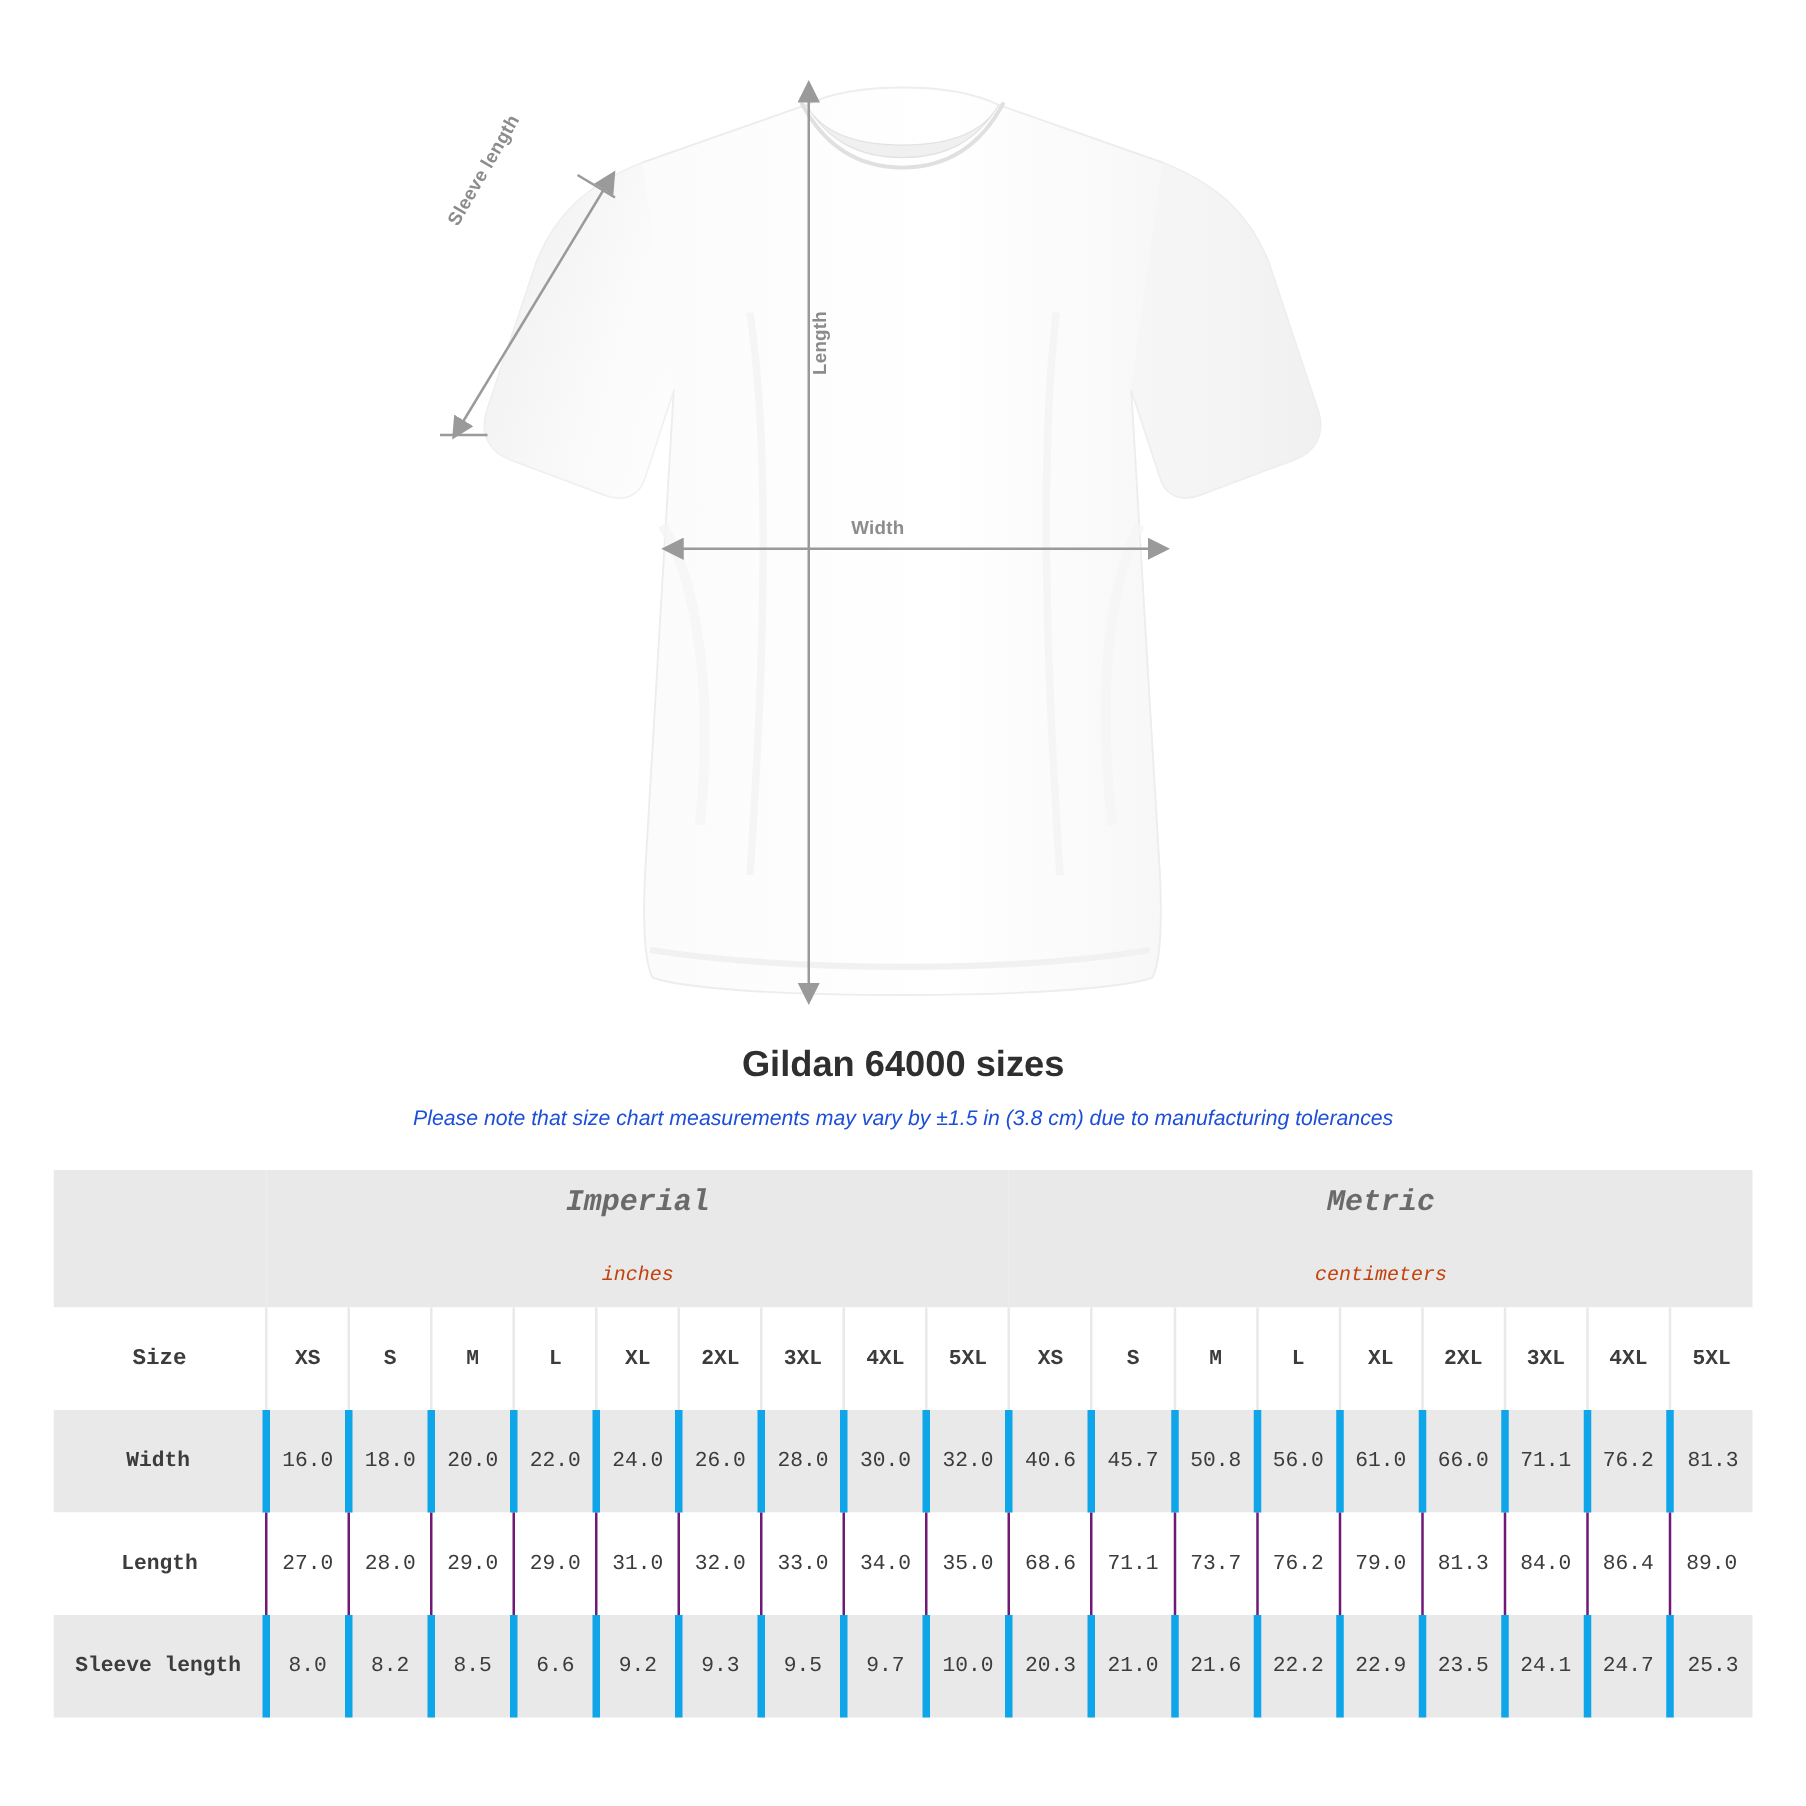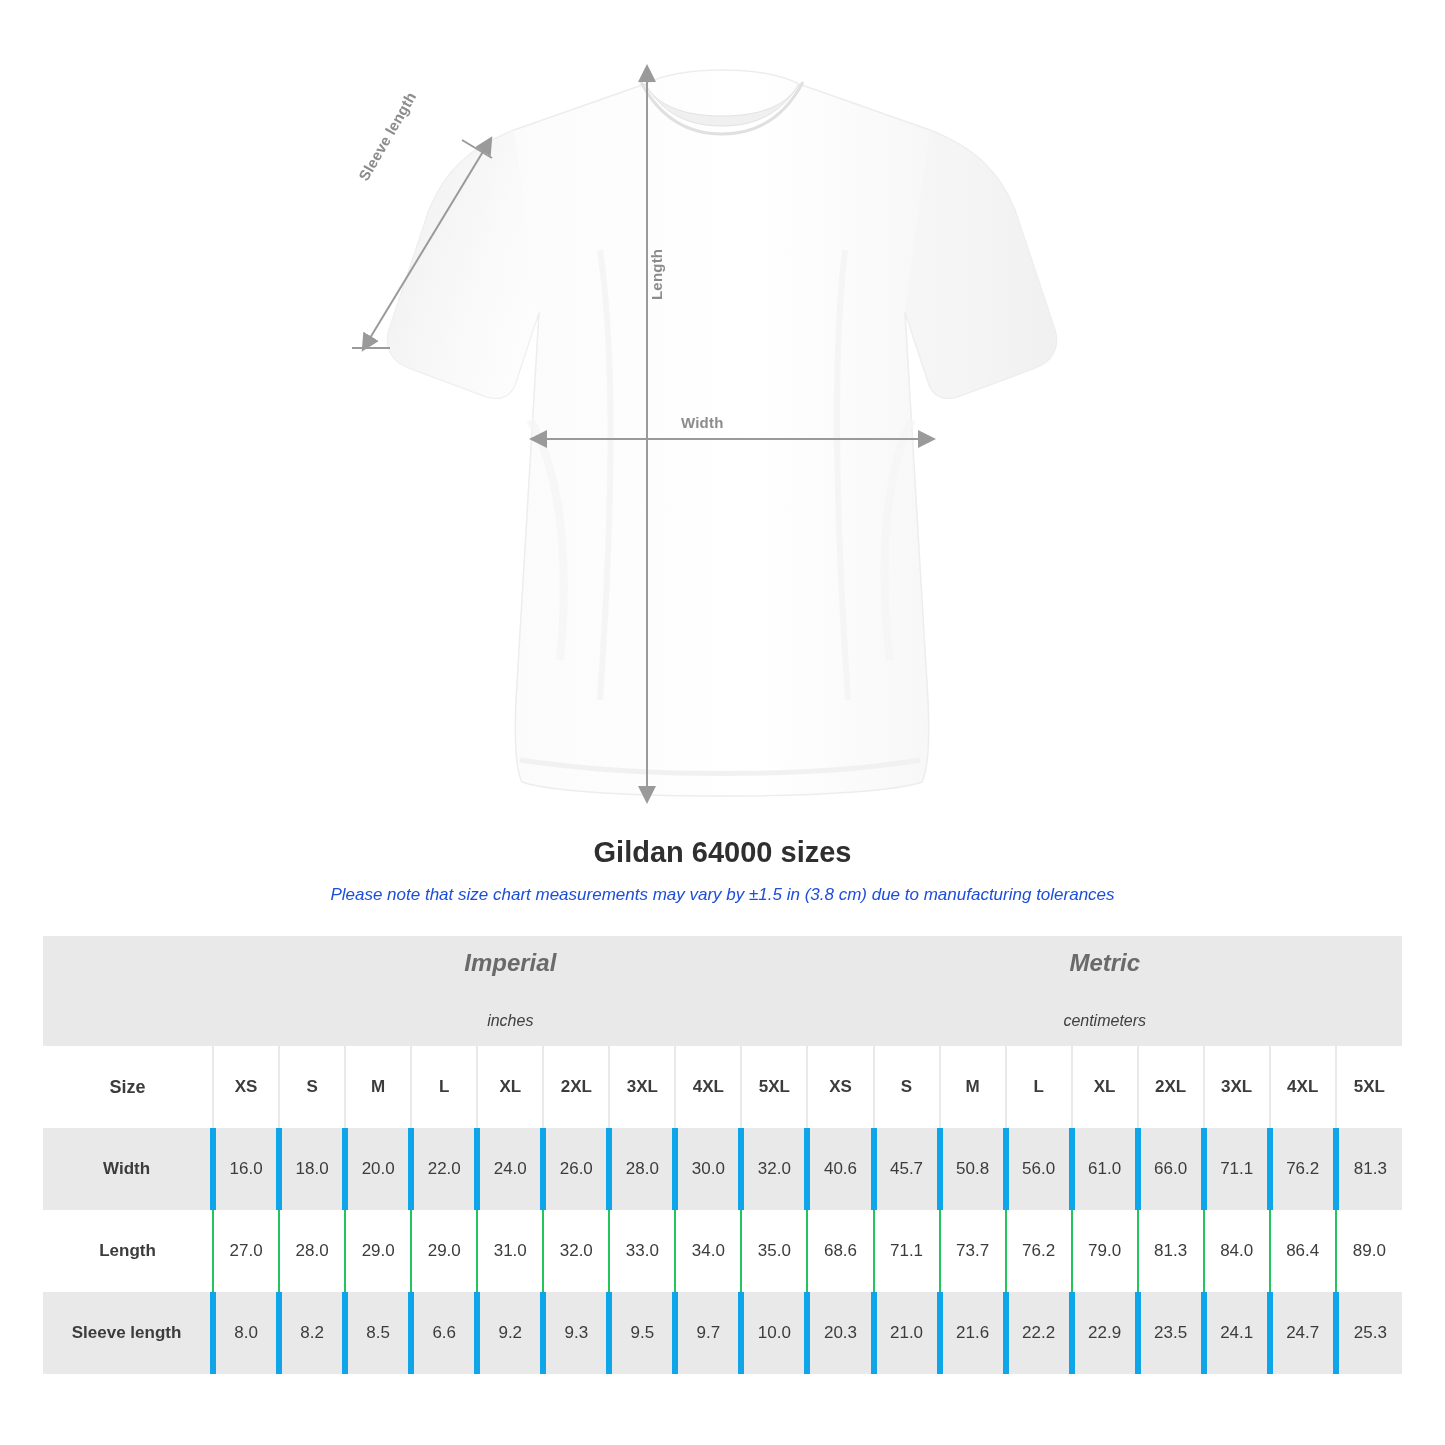--- a/index.html
+++ b/index.html
@@ -78,20 +78,21 @@
 
   
   .table-wrap {
     margin: 31px 43px 0 43px;
     width: 1359px;
   }
   table.size-table {
     border-collapse: collapse;
     width: 100%;
     table-layout: fixed;
+    font-family: Liberation Mono, monospace;
   }
   table.size-table td, table.size-table th {
     text-align: center;
     vertical-align: middle;
     font-size: 17px;
     color: #3c3c3c;
     padding: 0;
   }
   .unit-row td {
     height: 110px;
@@ -100,21 +101,21 @@
   .unit-name {
     font-size: 24px;
     font-weight: bold;
     font-style: italic;
     color: #6a6a6a;
     line-height: 1.25;
   }
   .unit-sub {
     font-size: 16px;
     font-style: italic;
-    color: #404040;
+    color: #c2410c;
     line-height: 1.6;
     margin-top: 30px;
   }
   .head-row td {
     height: 82px;
     background: #ffffff;
     font-weight: bold;
     font-size: 18px;
     color: #2f2f2f;
   }
@@ -132,21 +133,21 @@
   }
   .rowlabel {
     font-weight: bold;
     font-size: 18px;
     color: #2f2f2f;
   }
   .sep {
     border-left: 2px solid #ffffff;
   }
   .row-plain td.sep {
-    border-left: 2px solid #22c55e;
+    border-left: 2px solid #701a75;
   }
   .row-shaded td.sep, .unit-row td.sep {
     border-left: 6px solid #0ea5e9;
   }
   .head-row td.sep {
     border-left: 2px solid #e9e9e9;
   }
 </style>
 </head>
 <body>

